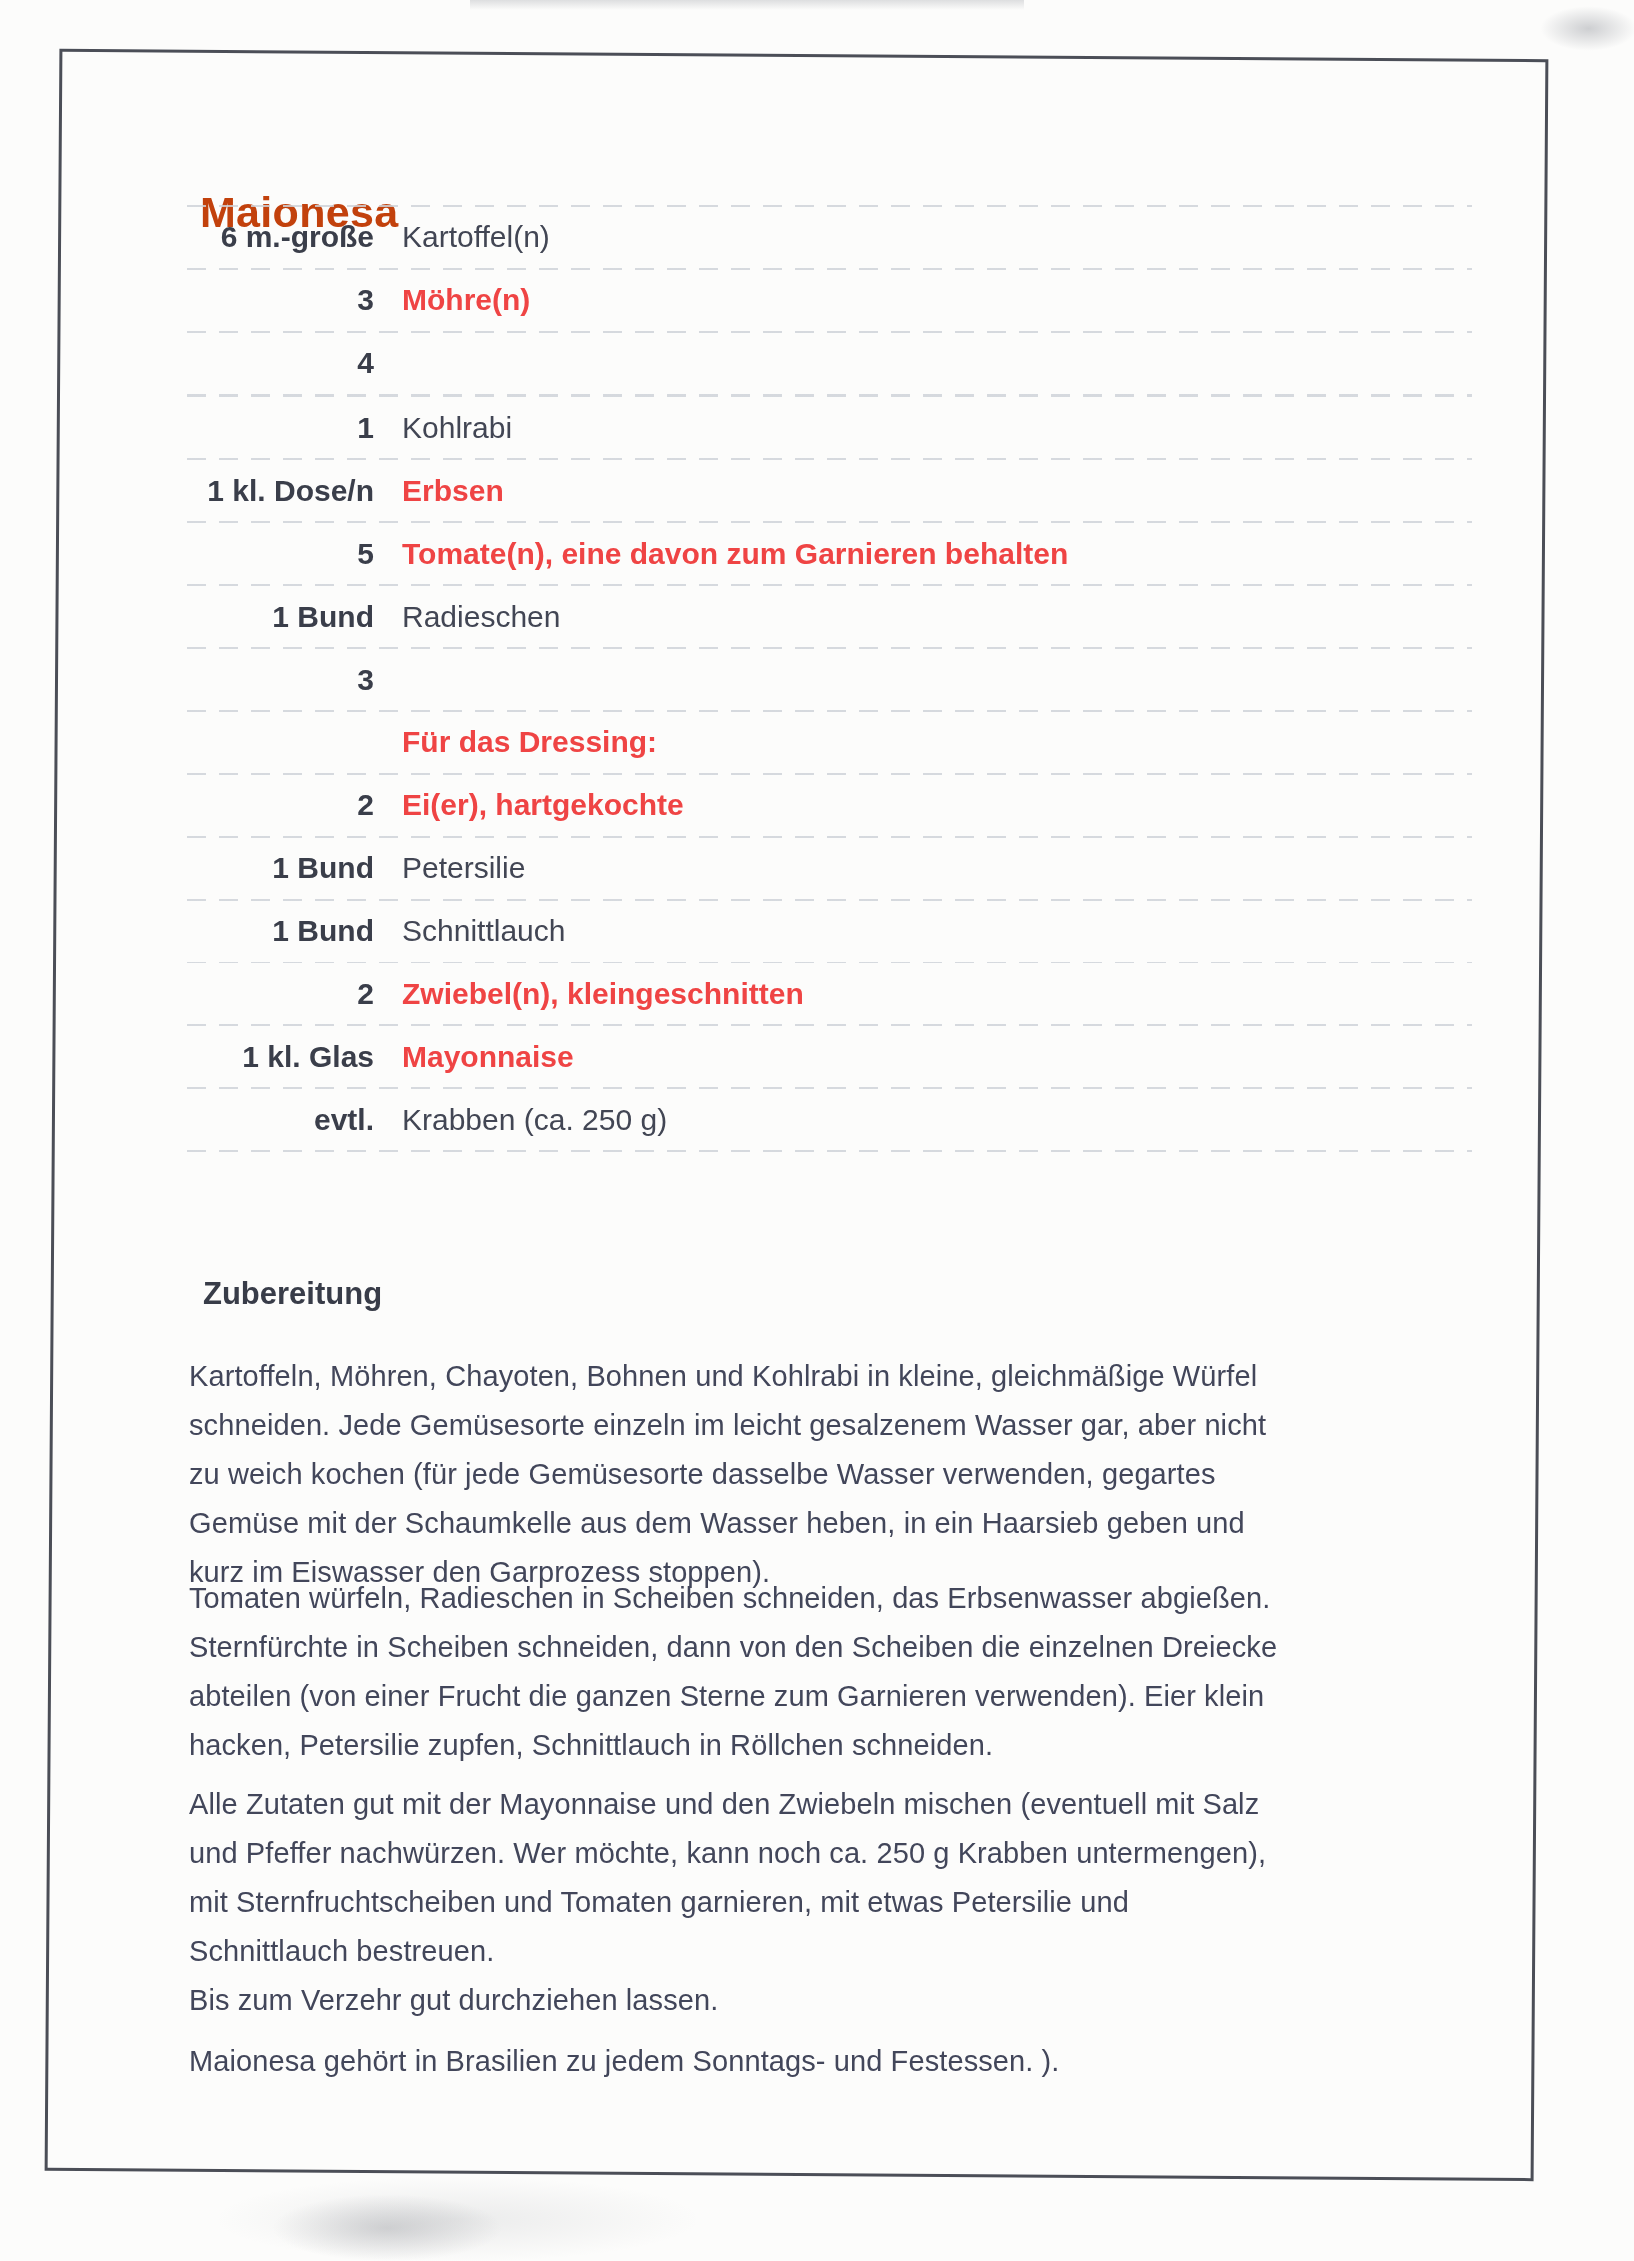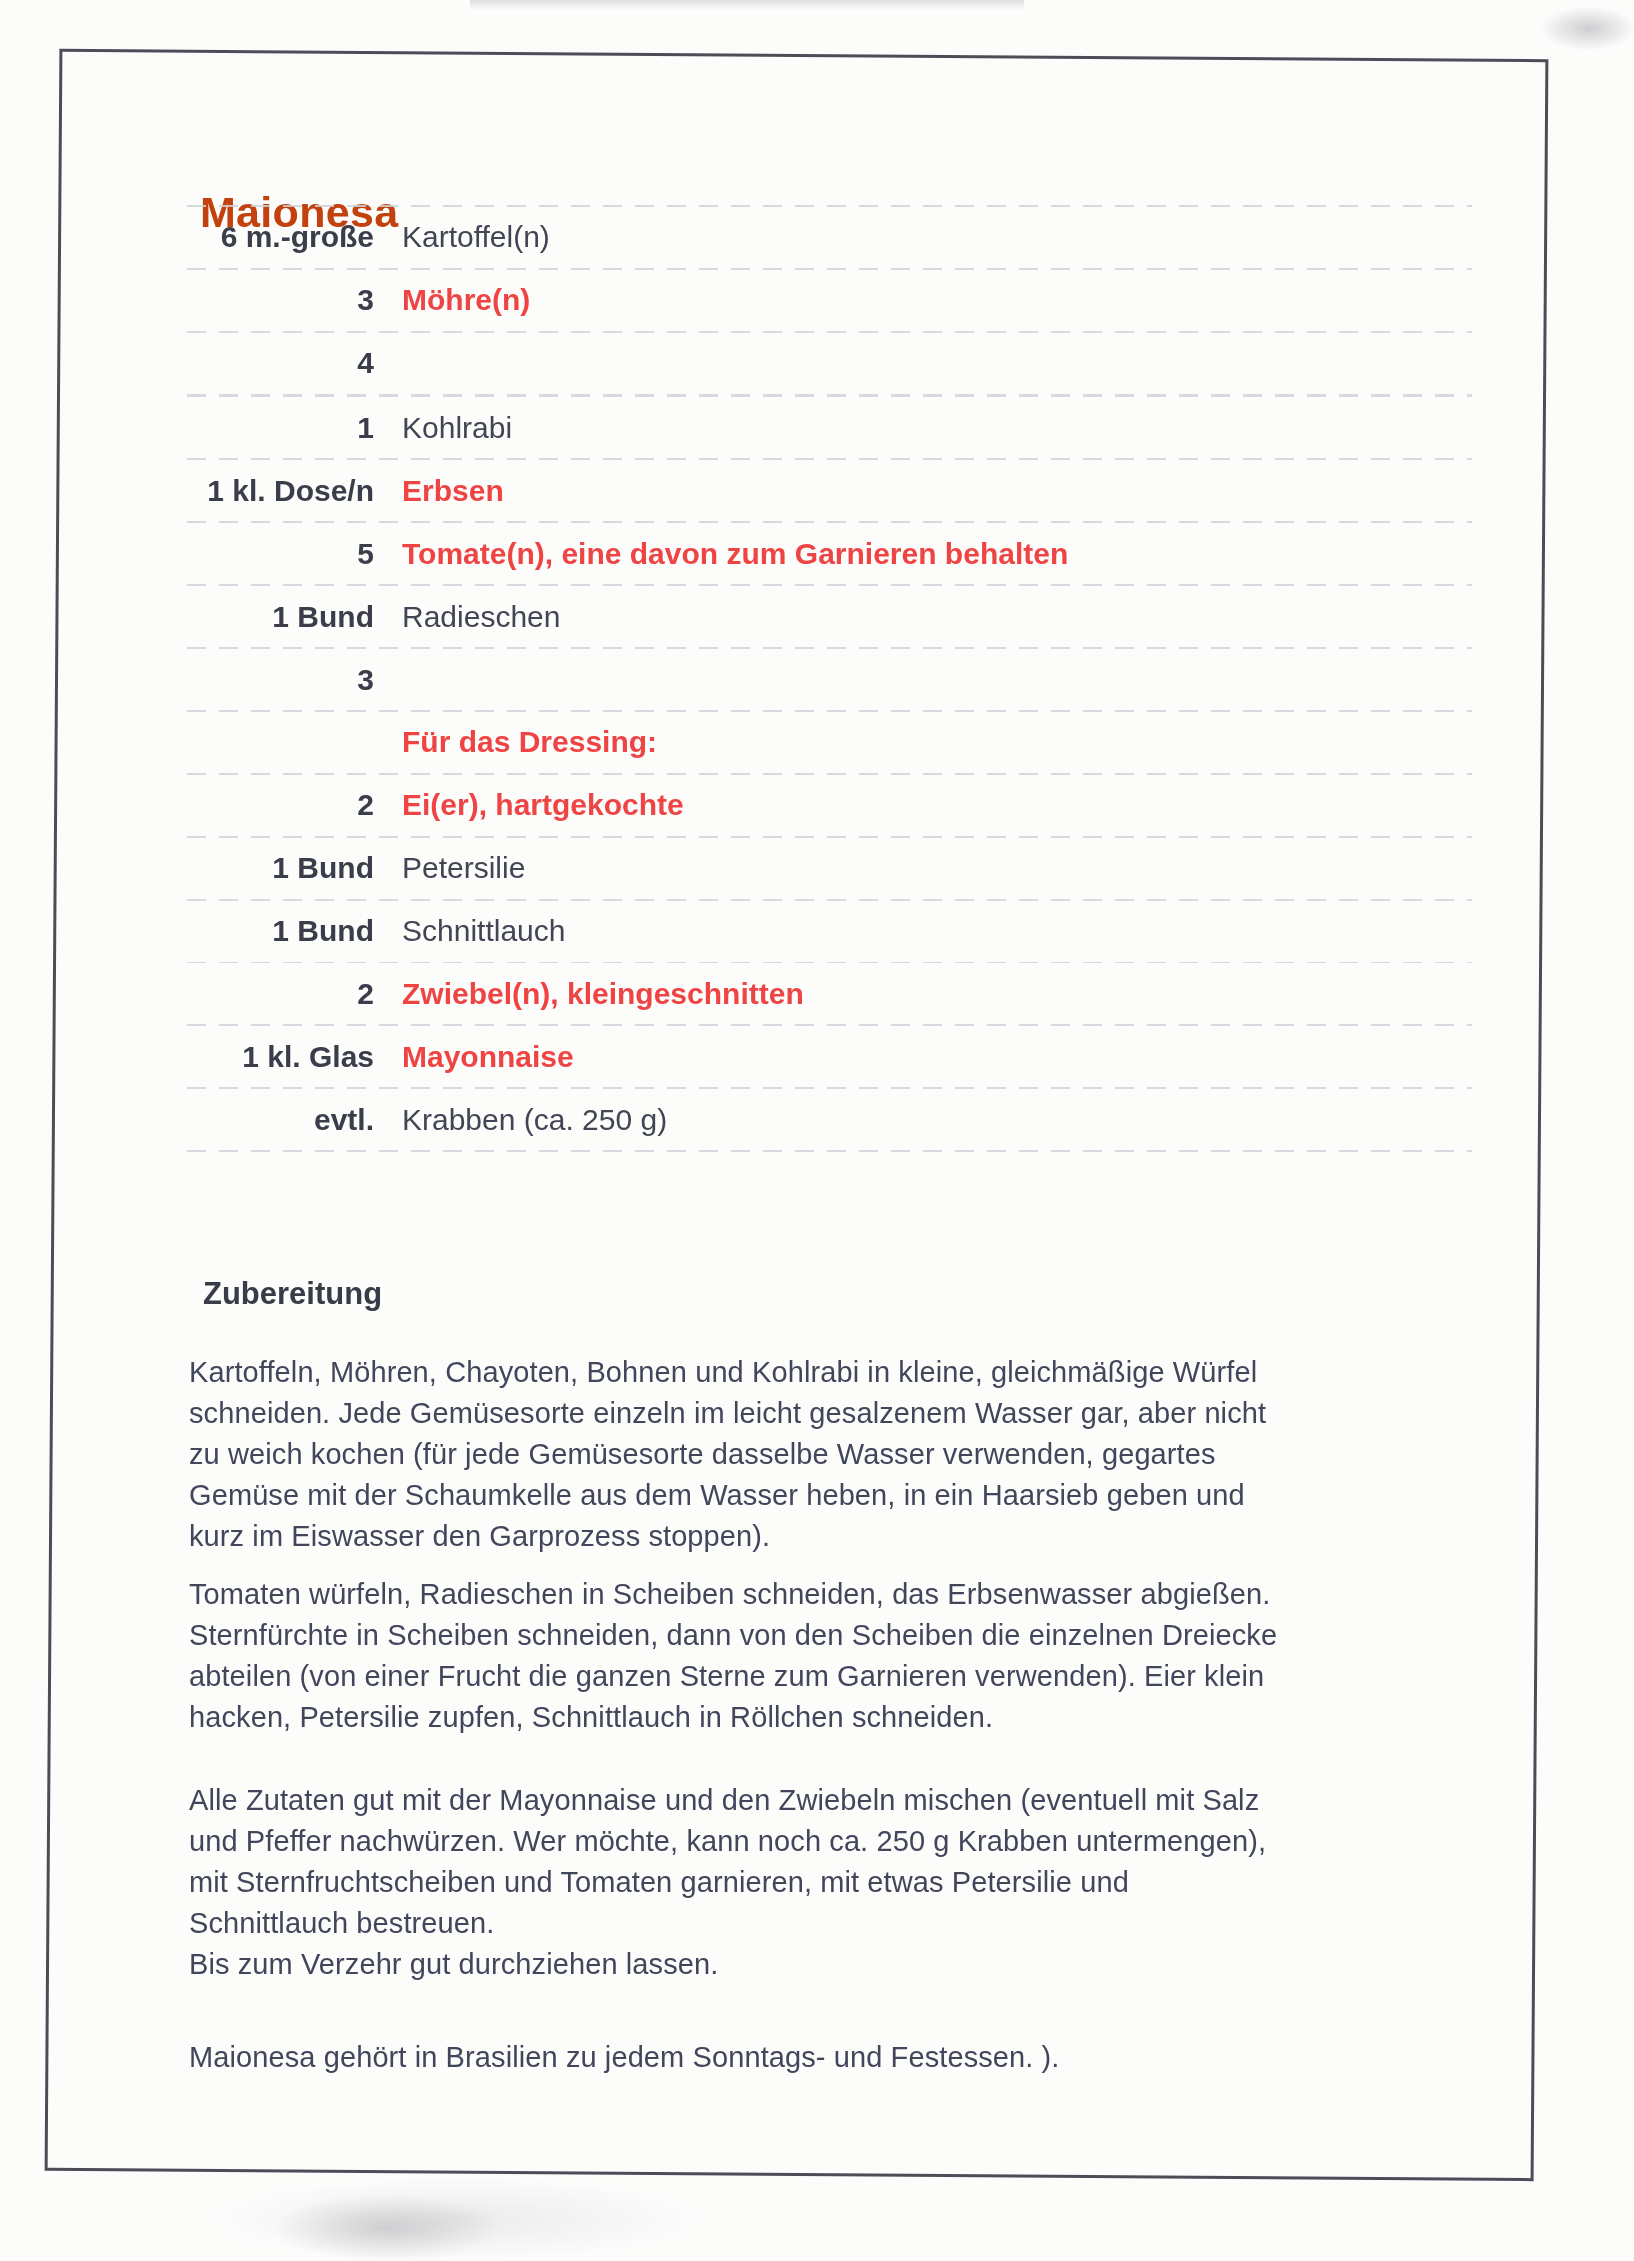--- a/index.html
+++ b/index.html
@@ -77,21 +77,21 @@
     font-size: 31px;
     font-weight: bold;
     color: #383c48;
     margin-left: 14px;
   }
   .para {
     position: absolute;
     left: 189px;
     width: 1301px;
     font-size: 29px;
-    line-height: 41px;
+    line-height: 49px;
     white-space: pre-line;
     color: #42465a;
     letter-spacing: 0.1px;
   }
   .para-1 { top: 1352px; }
   .para-2 { top: 1574px; }
   .para-3 { top: 1780px; }
   .closing-note { top: 2037px; }
   .smudge {
     position: absolute;

